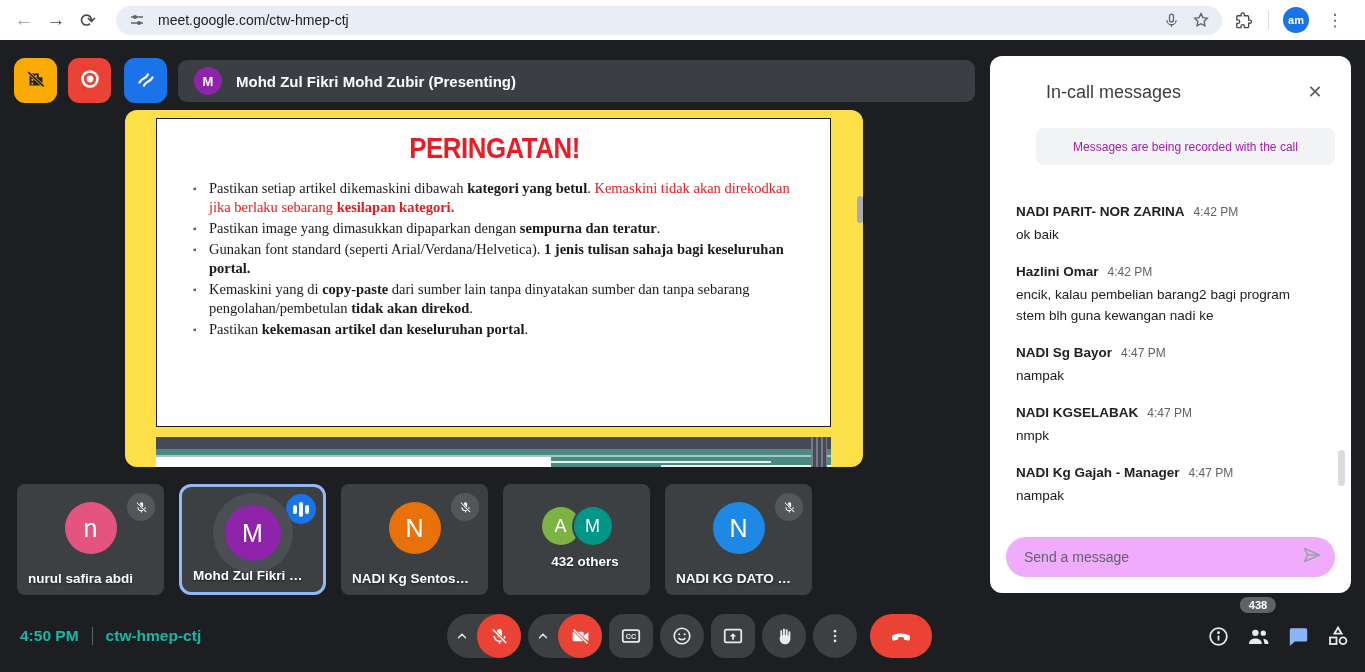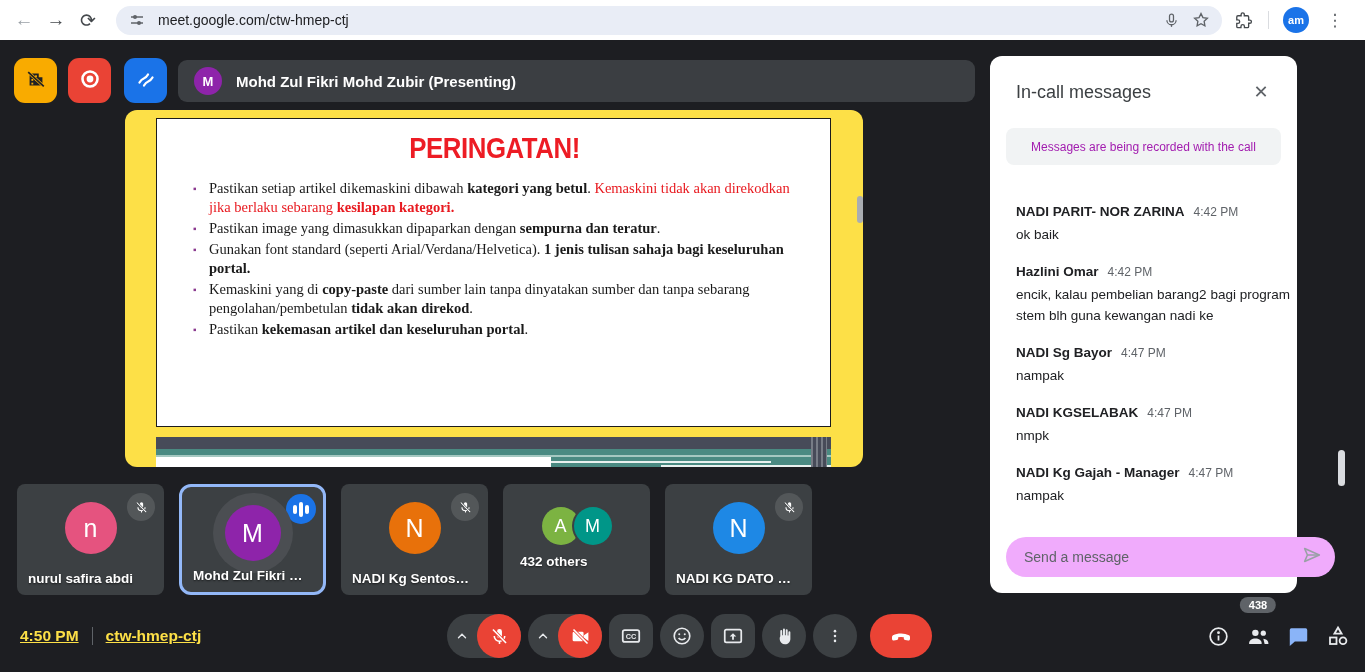--- a/index.html
+++ b/index.html
@@ -41,21 +41,21 @@
   .ns-slate { position:absolute; left:0; top:0; width:100%; height:12px; background:#474b59; }
   .ns-teal  { position:absolute; left:0; top:12px; width:100%; height:6px; background:#4a8a82; }
   .ns-lt    { position:absolute; left:0; top:18px; width:100%; height:2px; background:#a5c8c1; }
   .ns-rt    { position:absolute; left:395px; top:20px; width:280px; height:10px; background:#4a8a82; }
   .ns-line1 { position:absolute; left:395px; top:24px; width:220px; height:2px; background:#e9f1ef; }
   .ns-line2 { position:absolute; left:505px; top:28px; width:170px; height:2px; background:#e9f1ef; }
   .ns-bars  { position:absolute; right:4px; top:0; height:30px; width:16px;
               background:repeating-linear-gradient(90deg,#777c86 0 2px,#474b59 2px 5px); }
 
   
-  .chat { position:absolute; left:990px; top:56px; width:307px; height:537px; background:#fff; border-radius:12px; }
+  .chat { position:absolute; left:990px; top:56px; width:361px; height:537px; background:#fff; border-radius:12px;padding-left:30px; }
   .chat-head { display:flex; align-items:center; justify-content:space-between; padding:24px 24px 0 26px; }
   .chat-title { font-size:18px; color:#3c4043; }
   .chat-close { color:#5f6368; font-size:18px; width:24px; height:24px; display:flex; align-items:center; justify-content:center; }
   .chat-notice { margin:24px 16px 0 16px; height:37px; background:#f1f3f4; border-radius:8px; display:flex; align-items:center; justify-content:center; font-size:12px; color:#a21caf; }
   .chat-msgs { position:absolute; left:26px; top:146px; width:300px; }
   .msg { margin-bottom:17px; }
   .msg-head { margin-bottom:4px; }
   .msg-name { font-size:13.5px; font-weight:700; color:#202124; }
   .msg-time { font-size:12px; color:#5f6368; margin-left:9px; }
   .msg-text { font-size:13.5px; color:#202124; line-height:21px; }
@@ -65,34 +65,34 @@
   .chat-inputrow input::placeholder { color:#5f6368; }
 
   
   .filmstrip { position:absolute; left:17px; top:484px; height:111px; display:flex; gap:15px; }
   .tile { position:relative; width:147px; height:111px; background:#3c4043; border-radius:8px; }
   .tile.active { border:3px solid #93b8f8; border-radius:12px; }
   .halo { position:absolute; left:50%; top:46px; transform:translate(-50%,-50%); width:80px; height:80px; border-radius:50%; background:#4b4e52; }
   .letter-av { position:absolute; left:50%; top:44px; transform:translate(-50%,-50%); width:52px; height:52px; border-radius:50%; color:#fff; font-size:25px; display:flex; align-items:center; justify-content:center; }
   .tile.active .letter-av { width:56px; height:56px; top:46px; }
   .tile-name { position:absolute; left:11px; bottom:9px; right:8px; color:#fff; font-size:13.5px; font-weight:600; text-shadow:0 1px 2px rgba(0,0,0,.6); white-space:nowrap; overflow:hidden; }
-  .tile-name.center { text-align:left; left:17px; right:0; bottom:26px; }
+  .tile-name.center { text-align:center; left:17px; right:0; bottom:26px; }
   .mic-badge { position:absolute; right:9px; top:9px; width:28px; height:28px; border-radius:50%; background:rgba(255,255,255,.12); display:flex; align-items:center; justify-content:center; }
   .speak-badge { position:absolute; right:7px; top:7px; width:30px; height:30px; border-radius:50%; background:#1a73e8; display:flex; align-items:center; justify-content:center; gap:2px; }
   .speak-badge span { width:4px; border-radius:2px; background:#fff; }
   .group-avs { position:absolute; left:50%; top:42px; transform:translate(-50%,-50%); display:flex; }
   .g-av { width:38px; height:38px; border-radius:50%; color:#fff; font-size:18px; display:flex; align-items:center; justify-content:center; }
   .g-av + .g-av { margin-left:-6px; box-shadow:0 0 0 2px #3c4043; }
   .logo-av { position:absolute; left:50%; top:44px; transform:translate(-50%,-50%); width:52px; height:52px; border-radius:50%; background:#fff; overflow:hidden; }
   .logo-band { position:absolute; left:0; top:15px; width:100%; height:22px; background:#1c3fd4; color:#fff; font-size:5px; font-weight:700; text-align:center; line-height:9px; padding-top:3px; }
   .logo-stripes { position:absolute; left:0; bottom:0; width:100%; height:12px; background:repeating-linear-gradient(60deg,#9aa0a6 0 3px,#e8eaed 3px 6px); }
 
   
   .bottom-bar { position:absolute; left:0; top:600px; width:1365px; height:72px; display:flex; align-items:center; }
-  .meet-info { position:absolute; left:20px; display:flex; align-items:center; color:#fde047;text-decoration:underline; }
+  .meet-info { position:absolute; left:20px; display:flex; align-items:center; color:#14b8a6; }
   .meet-time { font-size:15.5px; font-weight:600; }
   .meet-sep { width:1px; height:18px; background:#5f6368; margin:0 13px; }
   .meet-code { font-size:15.5px; font-weight:700; }
   .controls { position:absolute; left:447px; display:flex; align-items:center; gap:7px; }
   .ctl-group { width:74px; height:44px; background:#3c4043; border-radius:22px; position:relative; display:flex; align-items:center; }
   .ctl-caret { width:30px; display:flex; justify-content:center; }
   .ctl-red { position:absolute; right:0; width:44px; height:44px; border-radius:50%; background:#ea4335; display:flex; align-items:center; justify-content:center; }
   .ctl-btn { width:44px; height:44px; border-radius:14px; background:#3c4043; display:flex; align-items:center; justify-content:center; }
   .ctl-btn.round { border-radius:50%; }
   .end-call { width:62px; height:44px; border-radius:22px; background:#ea4335; display:flex; align-items:center; justify-content:center; margin-left:6px; }

